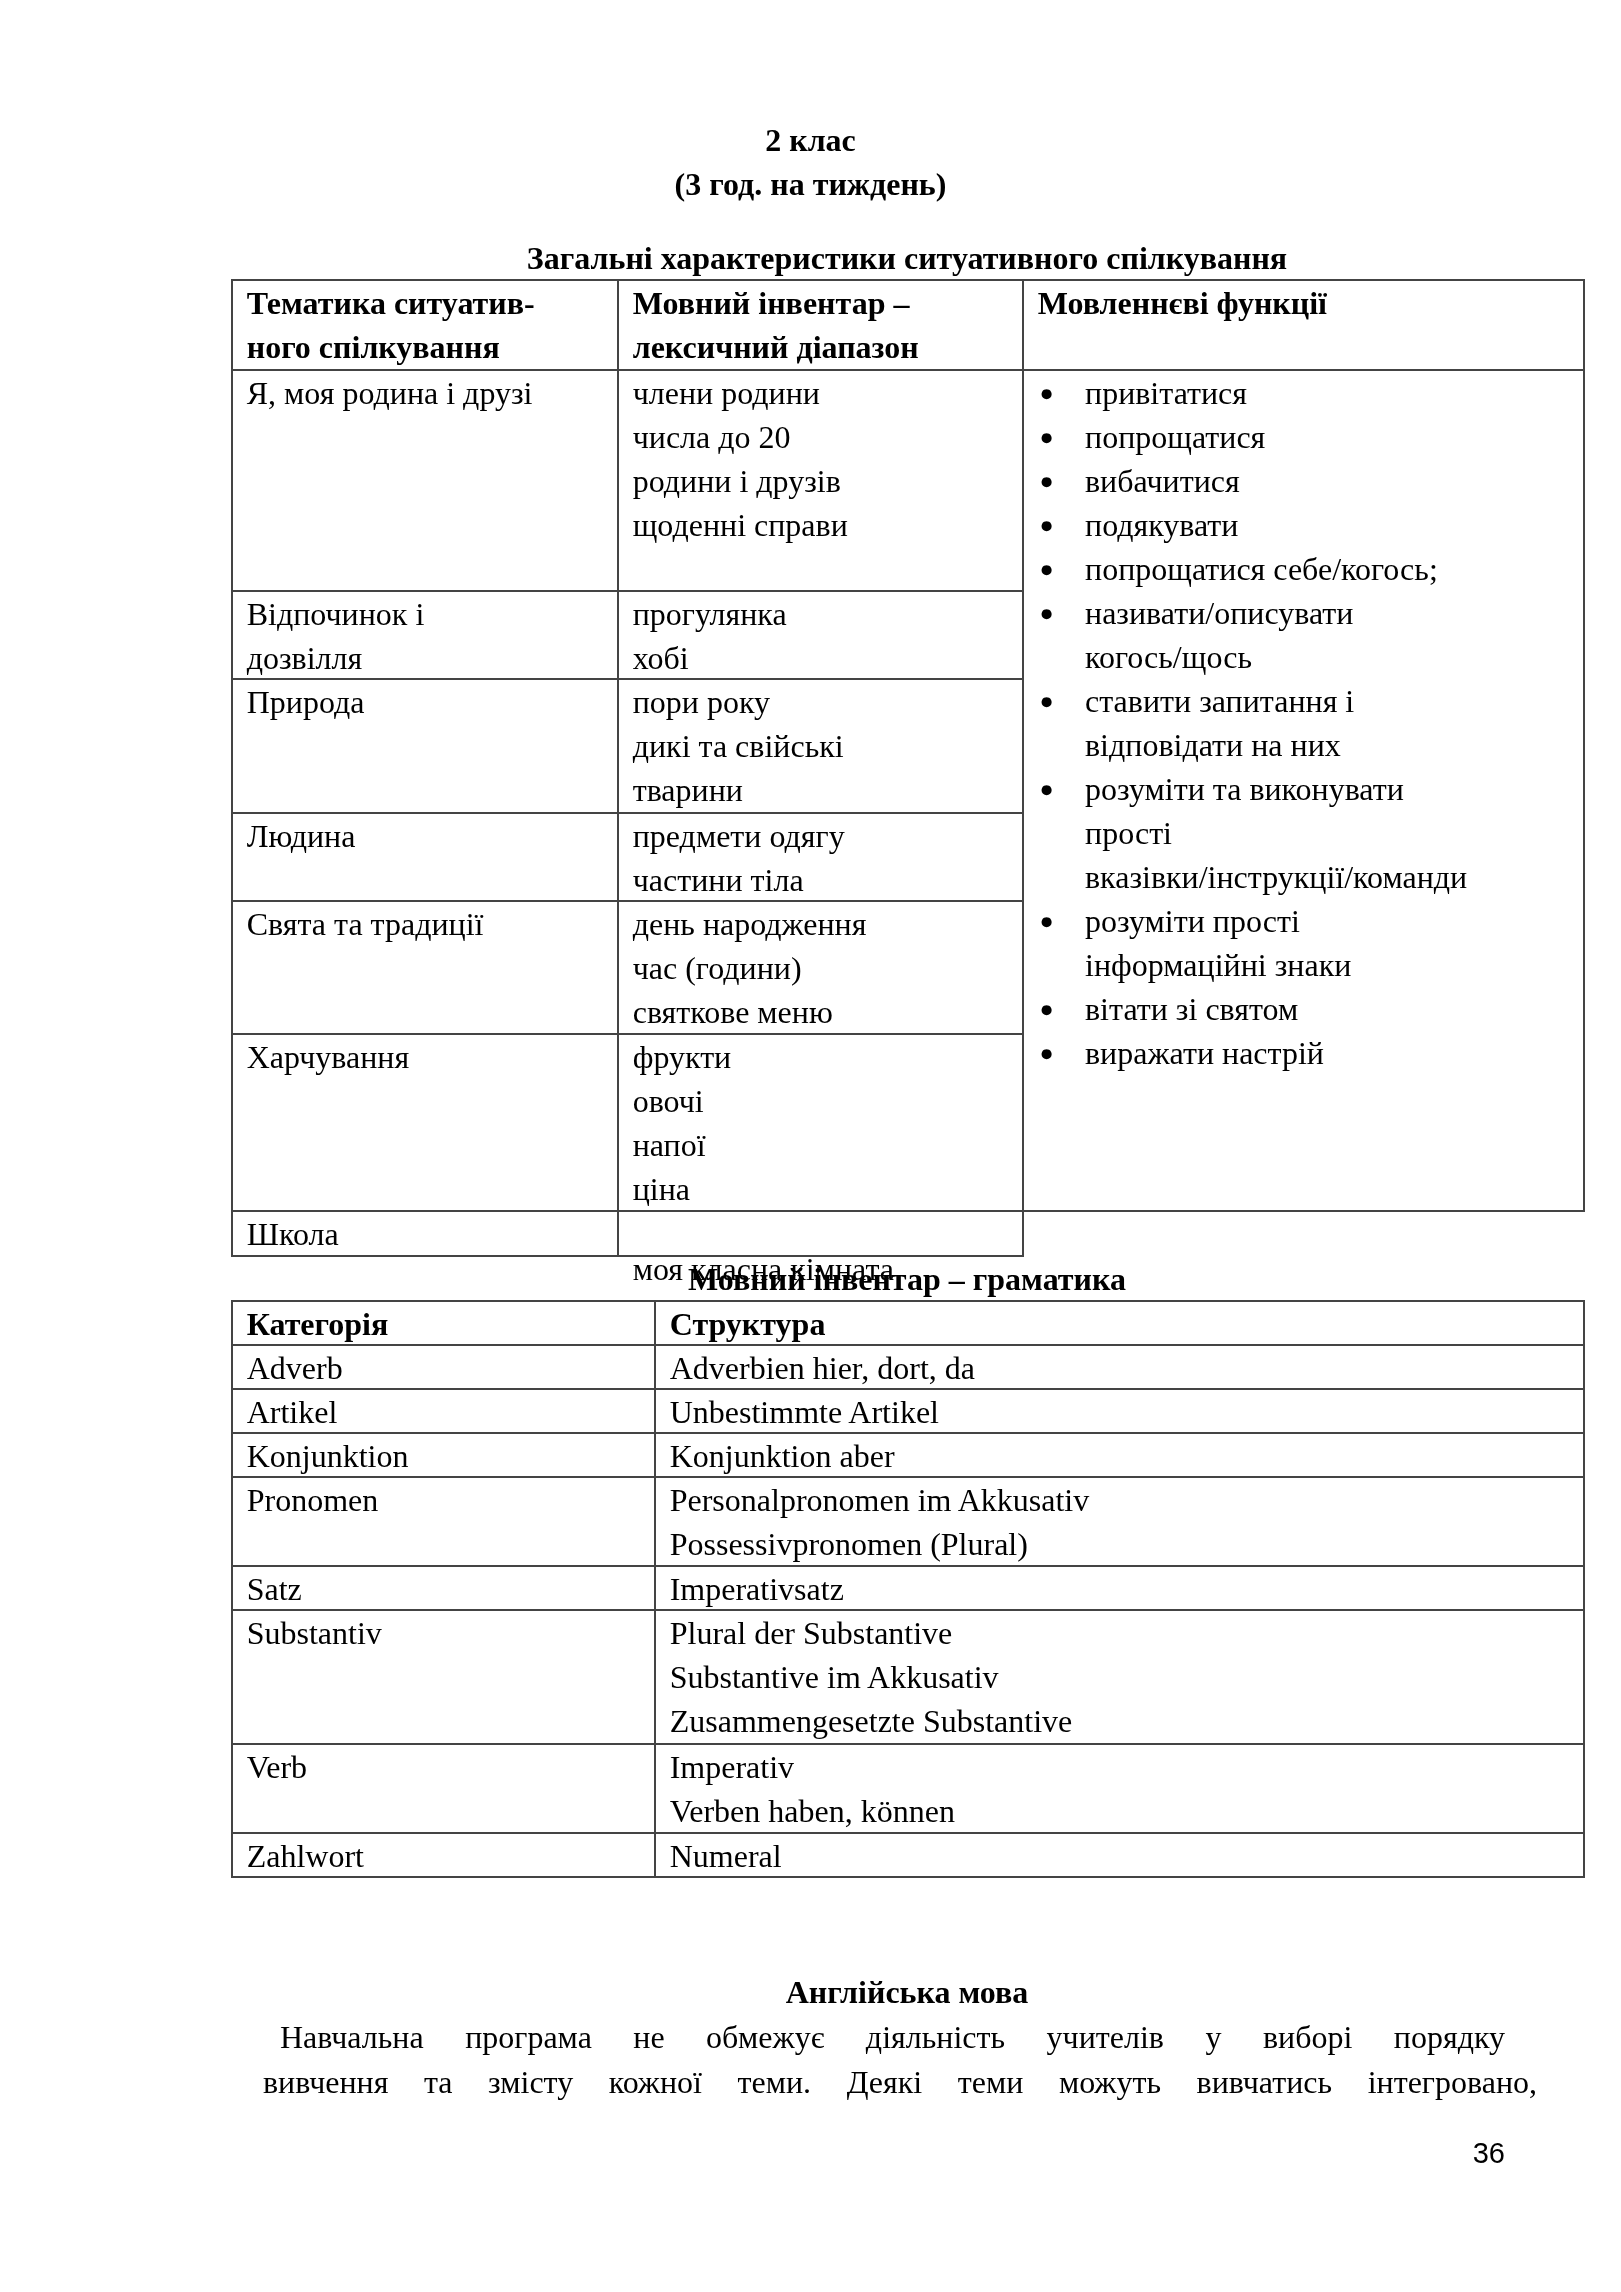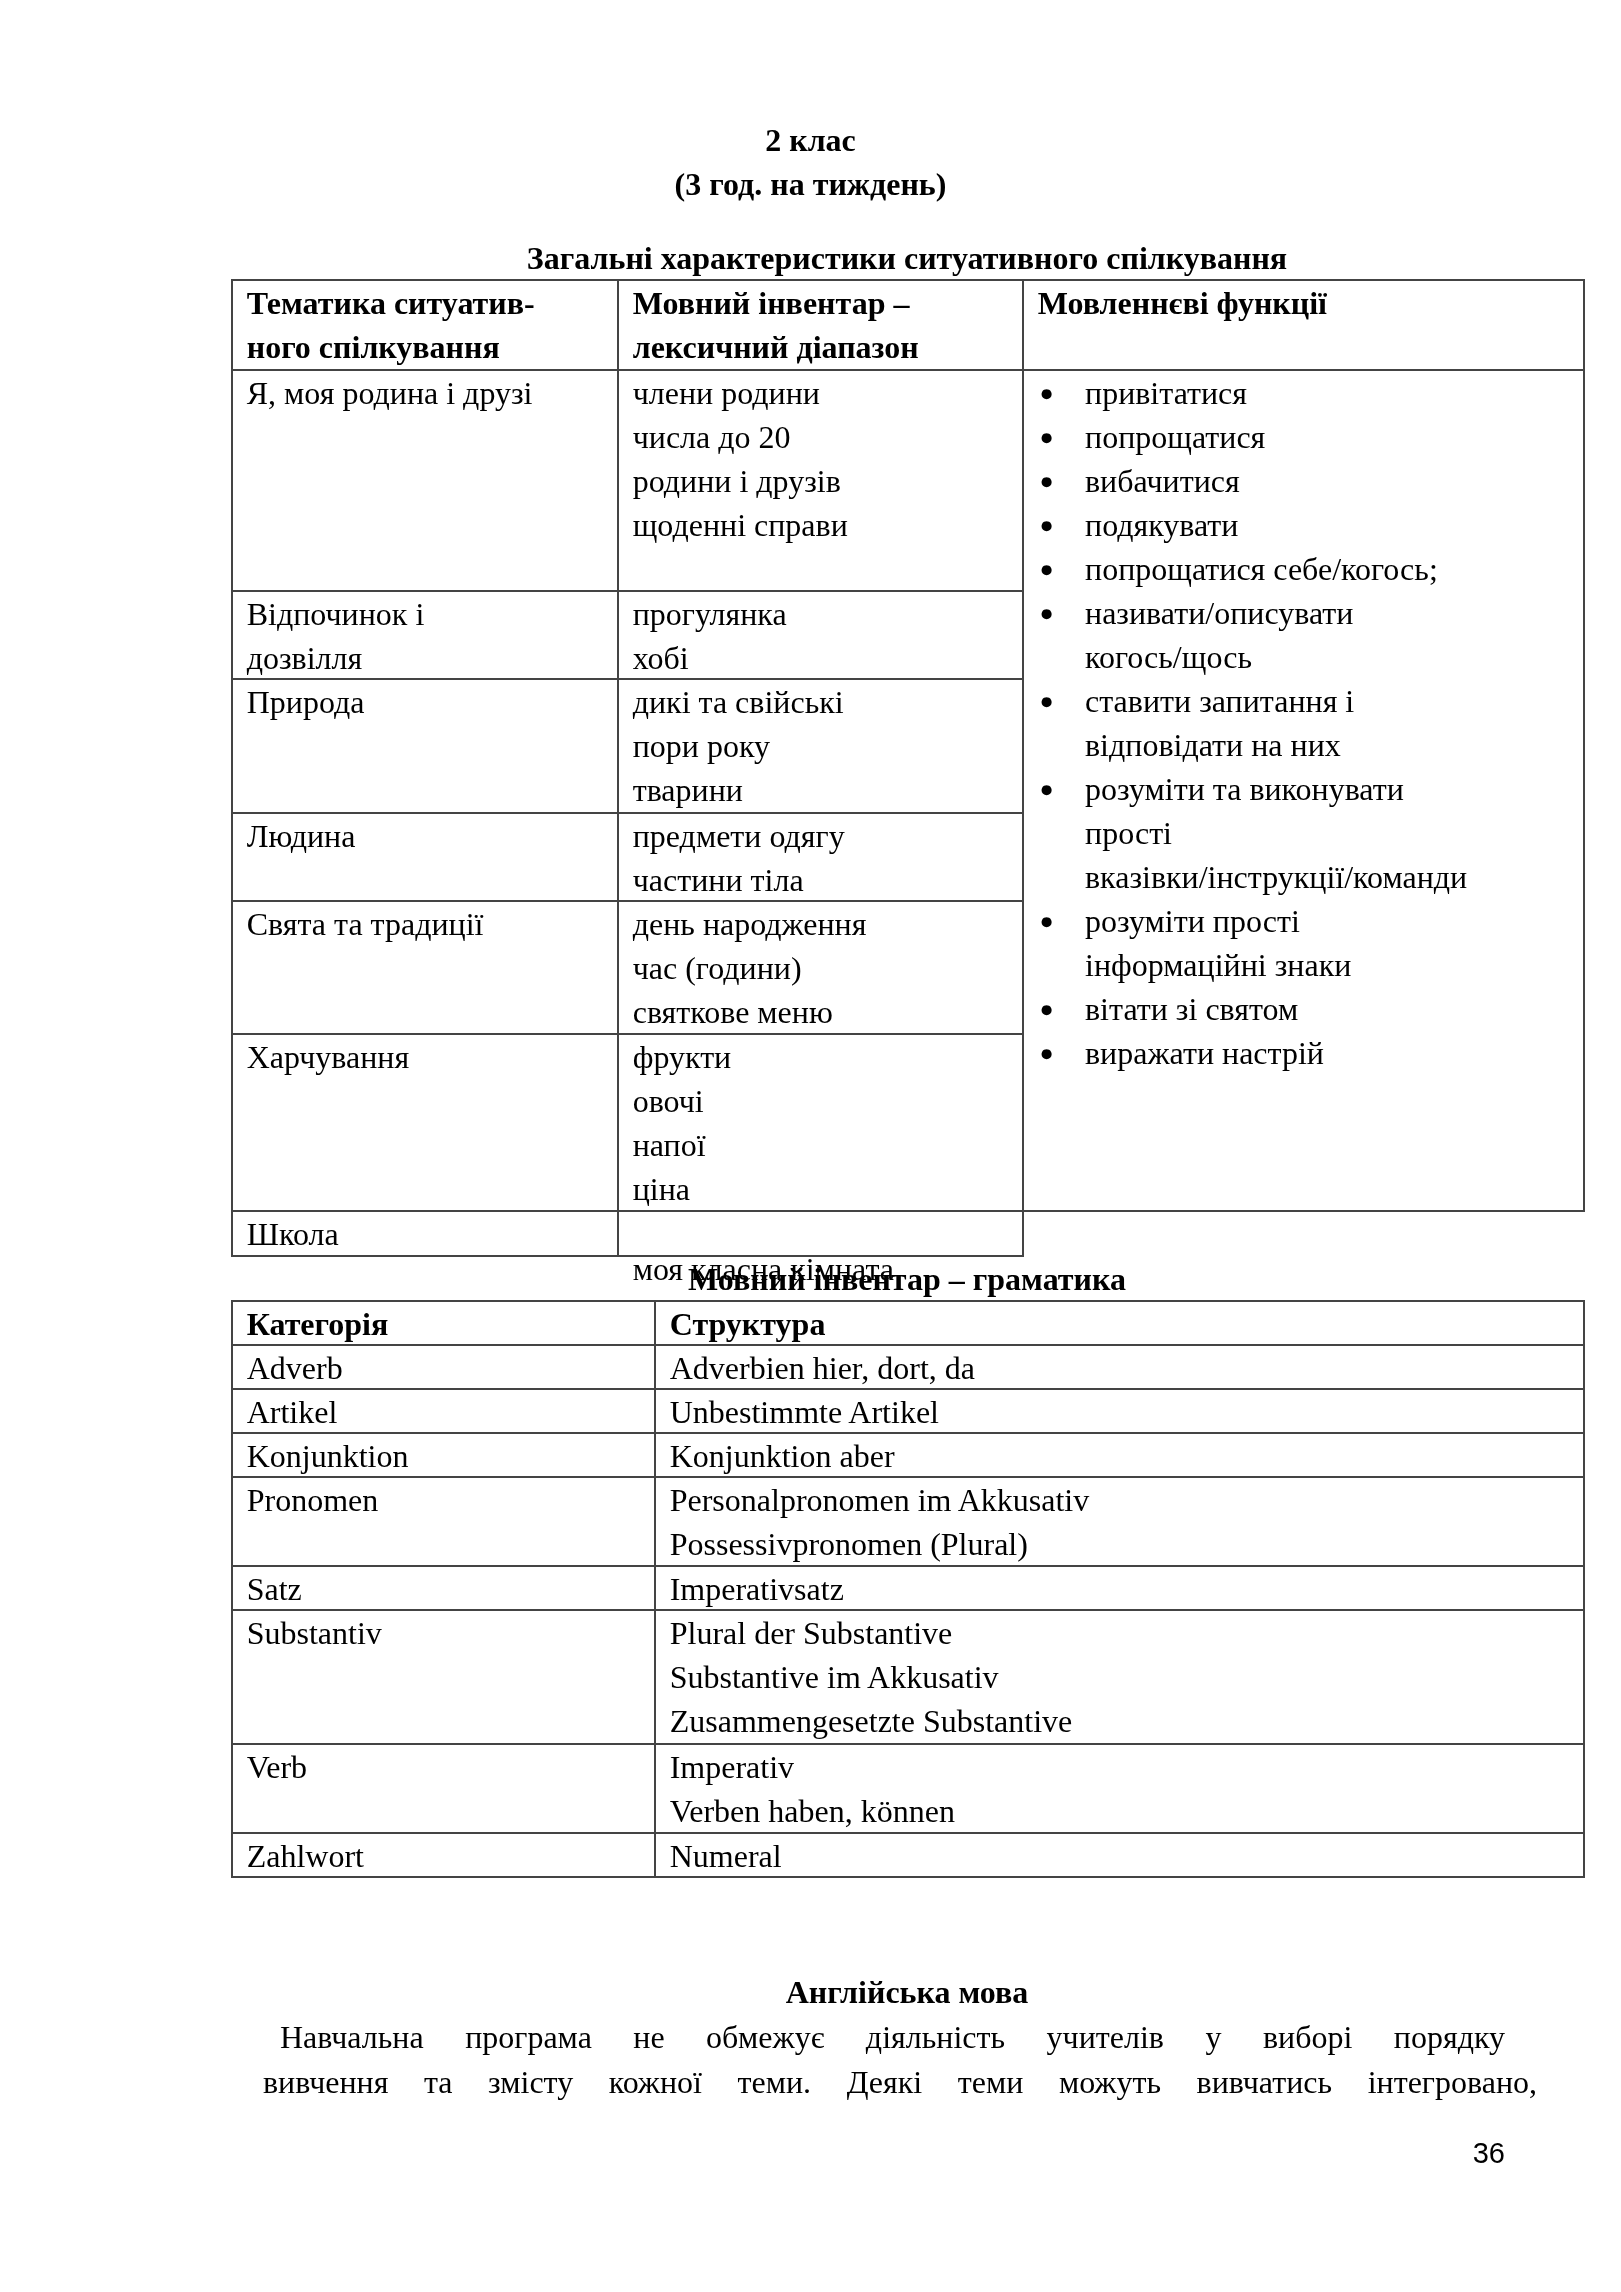--- a/index.html
+++ b/index.html
@@ -62,22 +62,22 @@
         <div>прогулянка</div>
         <div>хобі</div>
       </div>
     </div>
     <div class="line-h" style="left: 231px; width: 793px; top: 678px;"></div>
     <div>
       <div class="cell t lines" style="left: 231px; top: 678px; width: 386px;">
         <div>Природа</div>
       </div>
       <div class="cell t lines" style="left: 617px; top: 678px; width: 405px;">
+        <div>пори року</div>
         <div>дикі та свійські</div>
-        <div>пори року</div>
         <div>тварини</div>
       </div>
     </div>
     <div class="line-h" style="left: 231px; width: 793px; top: 812px;"></div>
     <div>
       <div class="cell t lines" style="left: 231px; top: 812px; width: 386px;">
         <div>Людина</div>
       </div>
       <div class="cell t lines" style="left: 617px; top: 812px; width: 405px;">
         <div>предмети одягу</div>

